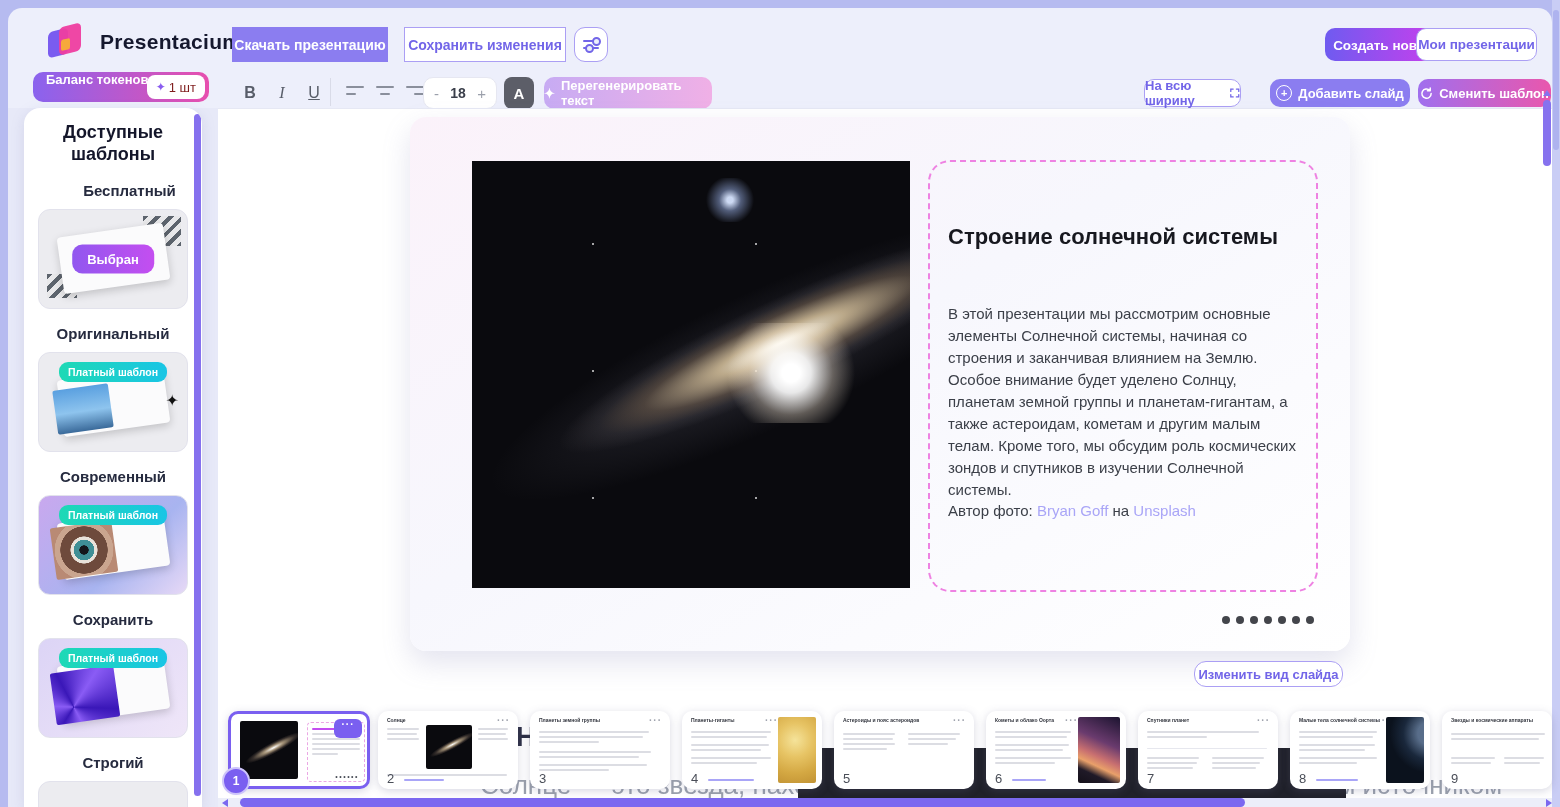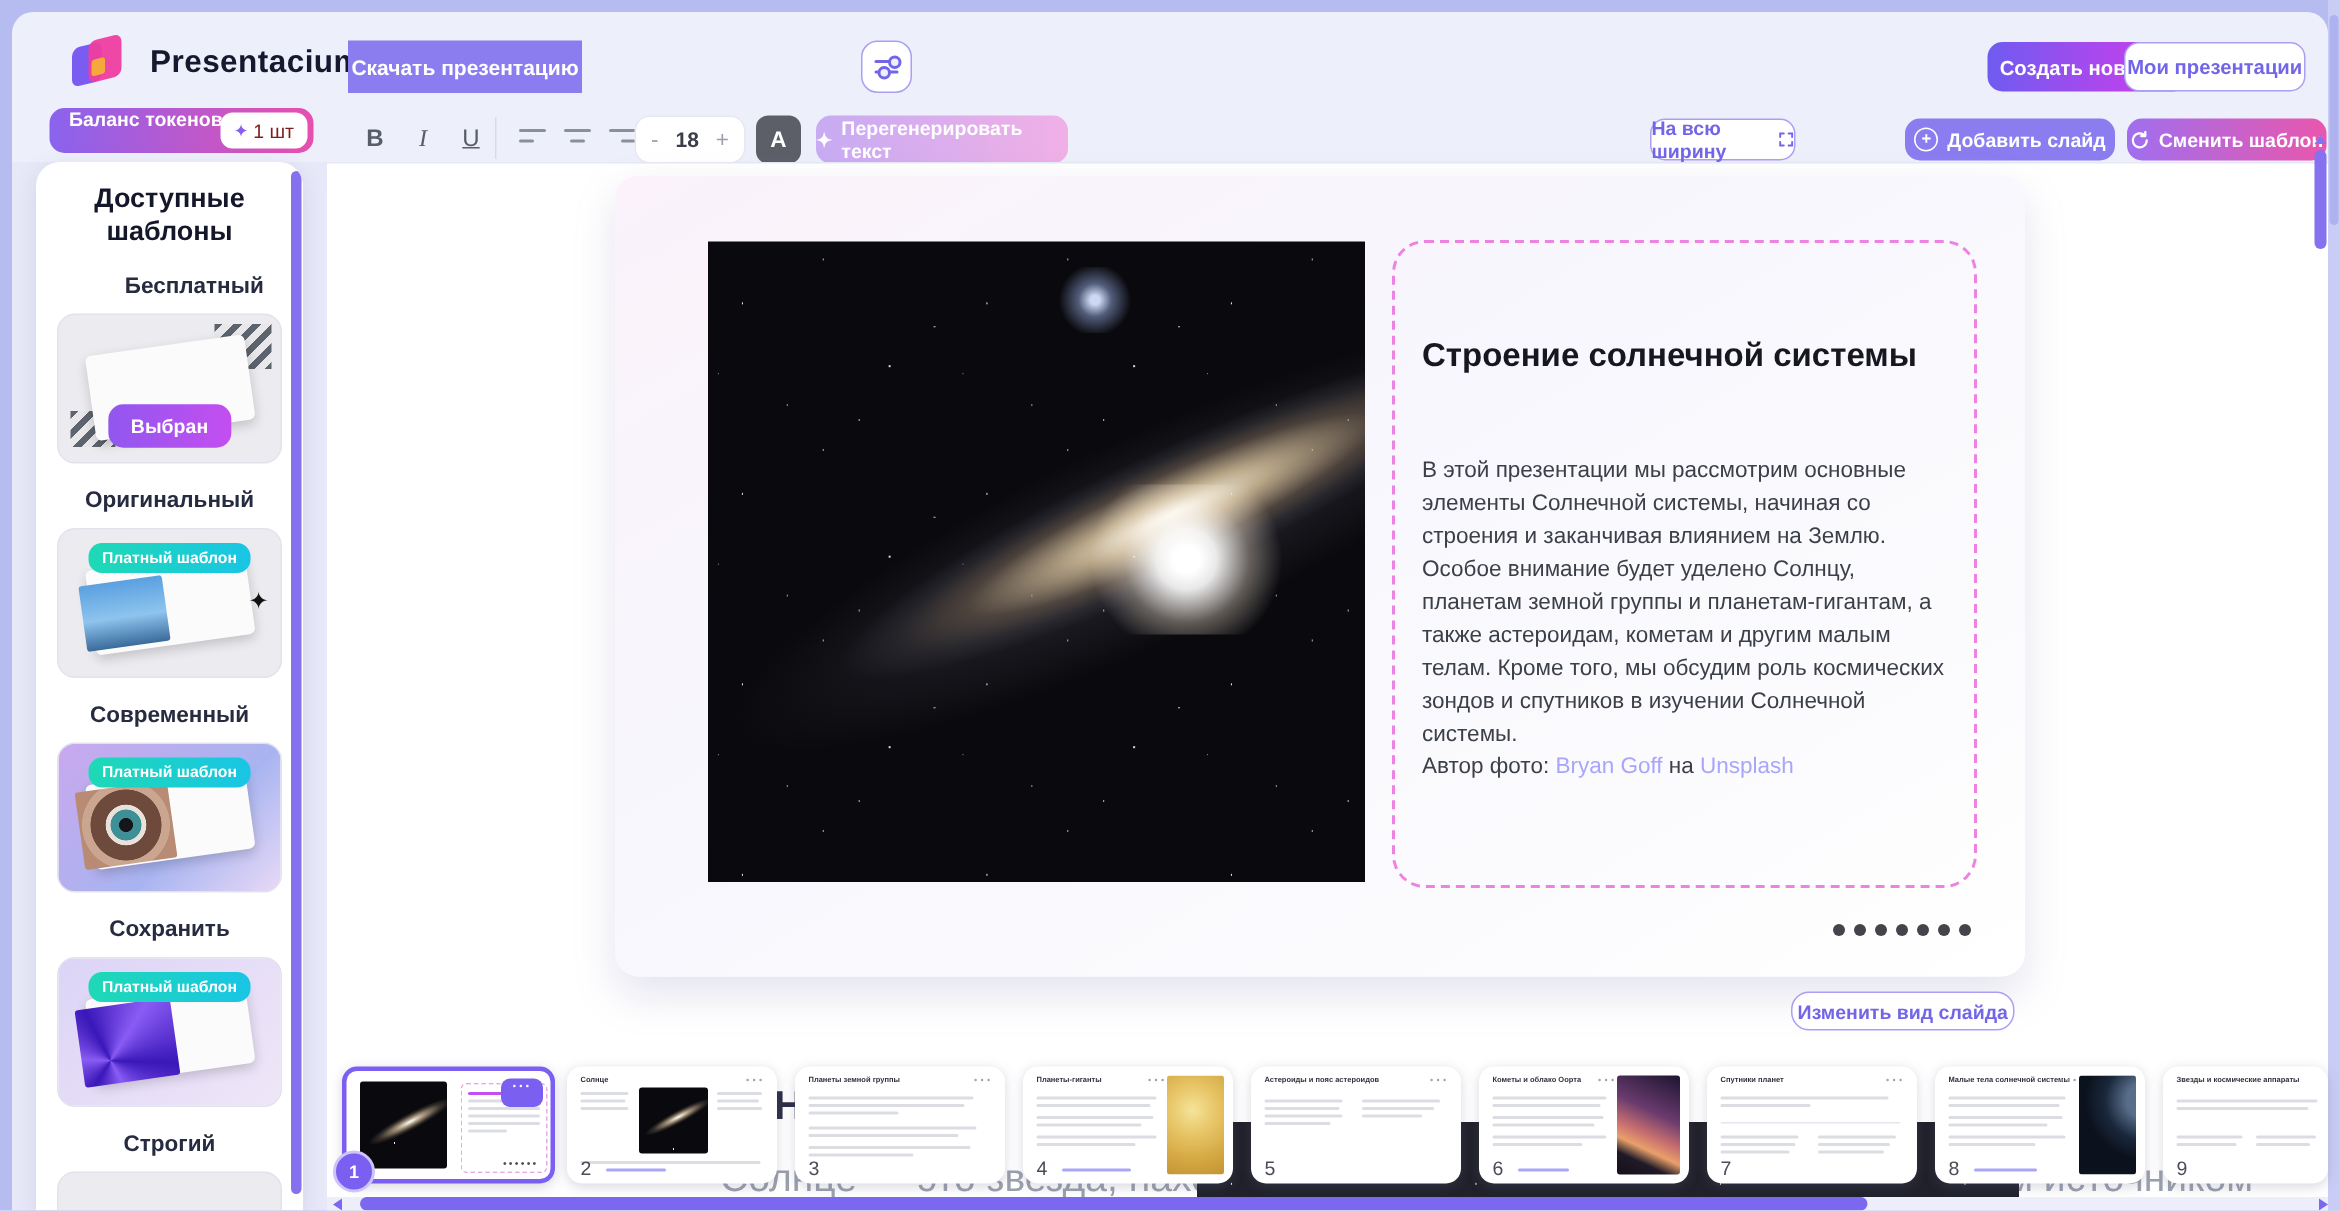--- a/index.html
+++ b/index.html
@@ -48,42 +48,42 @@
   .align-ic i:nth-child(1){top:0;left:0;width:18px;}
   .align-ic i:nth-child(2){top:7px;width:10px;}
   .al-l i:nth-child(2){left:0;}
   .al-c i:nth-child(2){left:4px;}
   .al-r i:nth-child(2){right:0;}
   .size-box{position:absolute;left:415px;top:69px;width:74px;height:32px;background:#fff;border:1px solid #e6e7f1;border-radius:10px;display:flex;align-items:center;justify-content:space-between;padding:0 10px;box-sizing:border-box;}
   .size-btn{color:#9ba0ab;font-size:15px;cursor:pointer;}
   .size-val{color:#3a3e4a;font-size:14px;font-weight:bold;}
   .color-btn{position:absolute;left:496px;top:69px;width:30px;height:32px;border-radius:8px;background:#5c5e68;color:#fff;font-size:15px;font-weight:bold;display:flex;align-items:center;justify-content:center;cursor:pointer;}
   .btn-regen{left:536px;top:69px;width:168px;height:32px;border-radius:10px;background:linear-gradient(90deg,#c7abf3,#f0b0e6);color:#fff;font-size:13px;}
-  .btn-fullwidth{left:1092px;top:71px;width:97px;height:28px;border-radius:10px;font-size:13px;}
+  .btn-fullwidth{left:1136px;top:71px;width:97px;height:28px;border-radius:10px;font-size:13px;}
   .btn-addslide{left:1262px;top:71px;width:140px;height:28px;border-radius:10px;font-size:13px;}
   .btn-changetpl{left:1410px;top:71px;width:133px;height:28px;border-radius:10px;font-size:13px;}
   .plus-ic{width:14px;height:14px;border:1.4px solid #fff;border-radius:50%;display:inline-flex;align-items:center;justify-content:center;font-size:11px;line-height:1;}
   .fw-ic,.refresh-ic{display:inline-block;}
 
   
   .side-bg{position:absolute;left:8px;top:108px;width:210px;height:699px;background:#e7e9f8;}
   .sidebar{position:absolute;left:24px;top:108px;width:178px;height:699px;background:#fff;border-radius:16px 16px 0 0;box-shadow:0 4px 14px rgba(120,120,170,.18);overflow:hidden;}
   .side-title{margin:14px 10px 0;text-align:center;font-size:18px;font-weight:bold;color:#14162a;line-height:1.22;}
   .tpl-name{margin:16px 0 10px;text-align:center;font-size:15px;font-weight:bold;color:#262b3f;}
   .tpl-name.first{margin-top:16px;margin-left:33px;}
   .tpl-thumb{position:relative;margin:0 auto;width:150px;height:100px;border-radius:12px;background:#ececf0;border:1px solid #e2e2ec;box-sizing:border-box;overflow:hidden;cursor:pointer;}
   .tpl-card{position:absolute;left:14%;top:20%;width:72%;height:58%;background:#fbfbfc;border-radius:4px;transform:rotate(-8deg);box-shadow:0 3px 8px rgba(0,0,0,.18);}
   .tpl-chev{position:absolute;background:repeating-linear-gradient(135deg,#5d646d 0 4px,#e8e8ea 4px 9px);}
   .tpl-photo{position:absolute;border-radius:2px;}
   .tpl-photo-sky{background:linear-gradient(180deg,#5aa0e0 0%,#8ec4ee 55%,#3a6a9a 100%);}
   .tpl-photo-eye{background:radial-gradient(circle at 50% 50%,#14161a 0 11%,#3f8f96 12% 25%,#e9e2da 26% 33%,#6e4a3c 34% 58%,#caa58f 59% 72%,#b98a74 73%);}
   .tpl-photo-3d{background:conic-gradient(from 220deg at 30% 70%,#3a17b8,#8a5cf5,#3a17b8,#8a5cf5,#3a17b8,#8a5cf5,#3a17b8);}
   .bg-modern{background:linear-gradient(135deg,#c9a8ee,#a8b4f0 60%,#e7d9f6);}
   .bg-3d{background:linear-gradient(135deg,#dcd4f6,#efe6f8);}
-  .badge-selected{position:absolute;left:50%;top:50%;transform:translate(-50%,-50%);background:linear-gradient(90deg,#9157ef,#c44ef0);color:#fff;font-size:13px;font-weight:bold;padding:7px 15px;border-radius:10px;margin-top:25px;}
+  .badge-selected{position:absolute;left:50%;top:50%;transform:translate(-50%,-50%);background:linear-gradient(90deg,#9157ef,#c44ef0);color:#fff;font-size:13px;font-weight:bold;padding:7px 15px;border-radius:10px;}
   .badge-paid{position:absolute;left:50%;top:9px;transform:translateX(-50%);background:linear-gradient(90deg,#1ed9b5,#19c5e5);color:#fff;font-size:10.5px;font-weight:bold;padding:4px 9px;border-radius:9px;white-space:nowrap;}
   .spark-black{position:absolute;right:8px;top:38px;color:#111;font-size:16px;}
   .side-scroll{position:absolute;right:1px;top:6px;width:7px;height:682px;background:#8570ee;border-radius:4px;}
 
   
   .canvas{position:absolute;left:218px;top:108px;width:1334px;height:699px;background:#fff;border-top:1px solid #e6e8f4;}
   .slide-card{position:absolute;left:410px;top:117px;width:940px;height:534px;border-radius:16px;background:linear-gradient(150deg,#fbf2fa 0%,#f7f7fd 45%,#ffffff 100%);box-shadow:0 12px 28px rgba(130,130,180,.22);}
   .galaxy{position:absolute;left:472px;top:161px;width:438px;height:427px;background:#0a0a0e;overflow:hidden;}
   .starfield{position:absolute;inset:0;background-image:
     radial-gradient(1.2px 1.2px at 23px 41px,rgba(255,255,255,.95) 50%,transparent 52%),
@@ -151,20 +151,21 @@
 
   <div class="header">
     <div class="logo-box">
       <div class="logo-a"></div>
         <div class="logo-b"></div>
         <div class="logo-c"></div>
     </div>
     <div class="brand-name">Presentacium</div>
 
     <div class="btn btn-fill abs btn-download">Скачать презентацию</div>
+    <div class="btn btn-outline abs btn-save">Сохранить изменения</div>
     <div class="btn btn-outline abs btn-settings">
       <span class="slider-icon">
           <i></i>
           <i></i>
           <b></b>
           <b></b>
         </span>
     </div>
     <div class="btn btn-grad abs btn-create">Создать новую ✦</div>
     <div class="btn btn-outline abs btn-mypres">Мои презентации</div>

